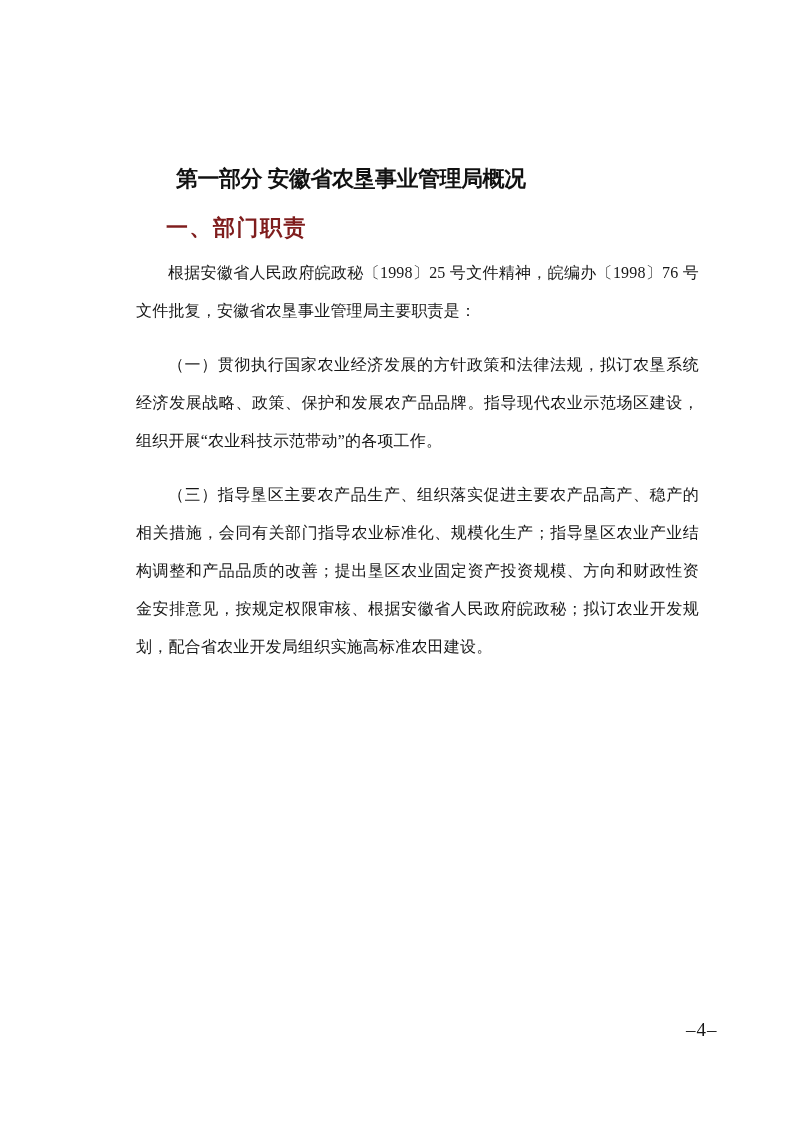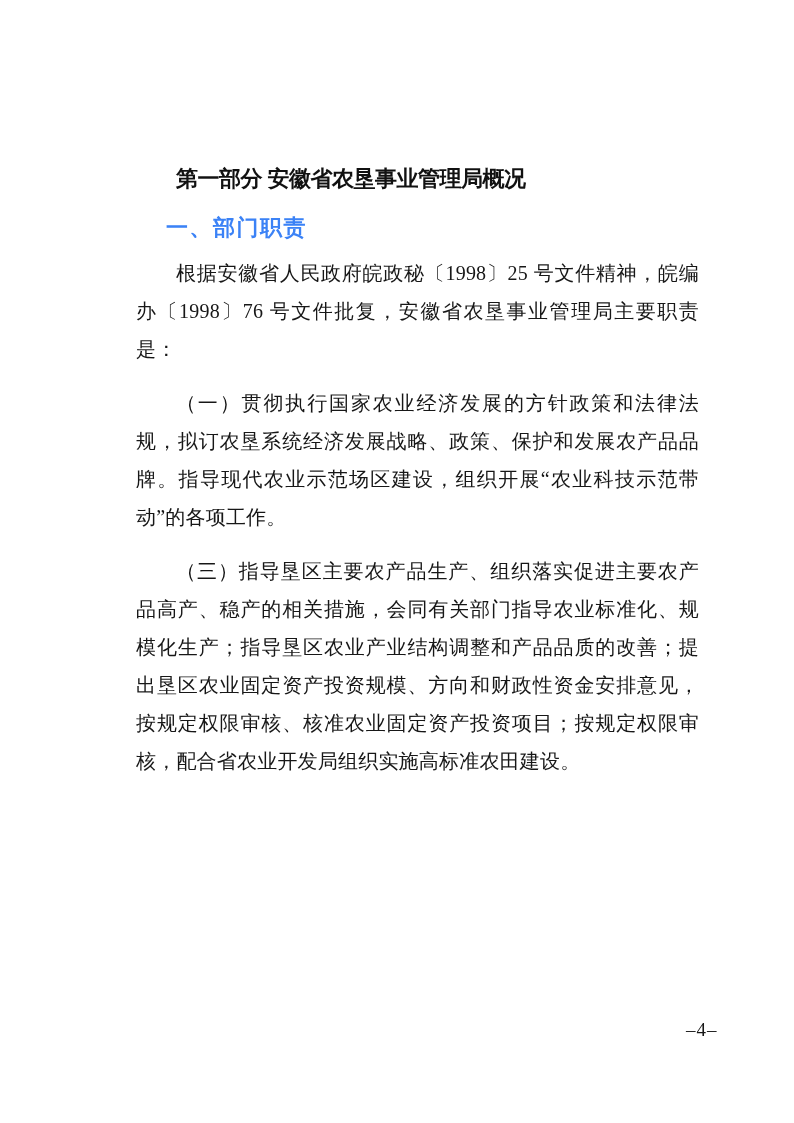--- a/index.html
+++ b/index.html
@@ -29,30 +29,30 @@
   .section-heading {
     position: absolute;
     left: 142px;
     top: 189px;
     font-family: "Liberation Sans", "DejaVu Sans", sans-serif;
     font-weight: bold;
     font-size: 22px;
     line-height: 30px;
     letter-spacing: 1.5px;
     white-space: nowrap;
-    color: #3b82f6;
+    color: #7f1d1d;
   }
   .body-text {
     position: absolute;
     left: 104px;
     top: 222px;
     width: 595px;
   }
   .body-text p {
-    font-size: 20px;
+    font-size: 16px;
     line-height: 38px;
     text-align: justify;
     text-indent: 2em;
     letter-spacing: 0.2px;
   }
   .page-number {
     position: absolute;
     left: 662px;
     top: 995px;
     font-size: 19px;
@@ -63,16 +63,16 @@
 </style>
 </head>
 <body>
 
 <div class="page">
   <h1 class="doc-title">第一部分 安徽省农垦事业管理局概况</h1>
   <h2 class="section-heading">一、部门职责</h2>
   <div class="body-text">
       <p>根据安徽省人民政府皖政秘〔1998〕25 号文件精神，皖编办〔1998〕76 号文件批复，安徽省农垦事业管理局主要职责是：</p>
       <p>（一）贯彻执行国家农业经济发展的方针政策和法律法规，拟订农垦系统经济发展战略、政策、保护和发展农产品品牌。指导现代农业示范场区建设，组织开展“农业科技示范带动”的各项工作。</p>
-      <p>（三）指导垦区主要农产品生产、组织落实促进主要农产品高产、稳产的相关措施，会同有关部门指导农业标准化、规模化生产；指导垦区农业产业结构调整和产品品质的改善；提出垦区农业固定资产投资规模、方向和财政性资金安排意见，按规定权限审核、核准农业固定资产投资项目；按规定权限审核，配合省农业开发局组织实施高标准农田建设。</p>
+      <p>（三）指导垦区主要农产品生产、组织落实促进主要农产品高产、稳产的相关措施，会同有关部门指导农业标准化、规模化生产；指导垦区农业产业结构调整和产品品质的改善；提出垦区农业固定资产投资规模、方向和财政性资金安排意见，按规定权限审核、根据安徽省人民政府皖政秘；拟订农业开发规划，配合省农业开发局组织实施高标准农田建设。</p>
     </div>
   <div class="page-number">–4–</div>
 </div>
 
 </body></html>

